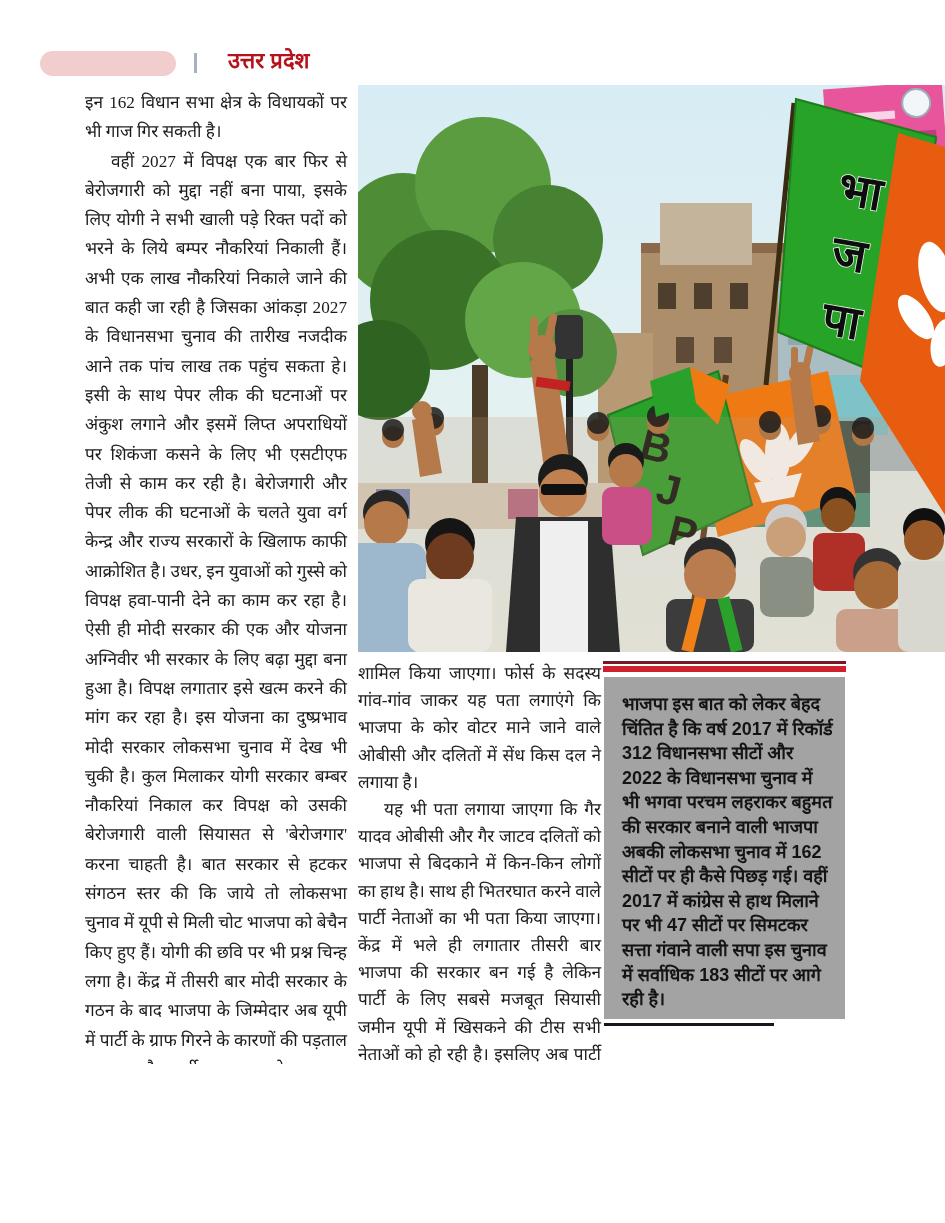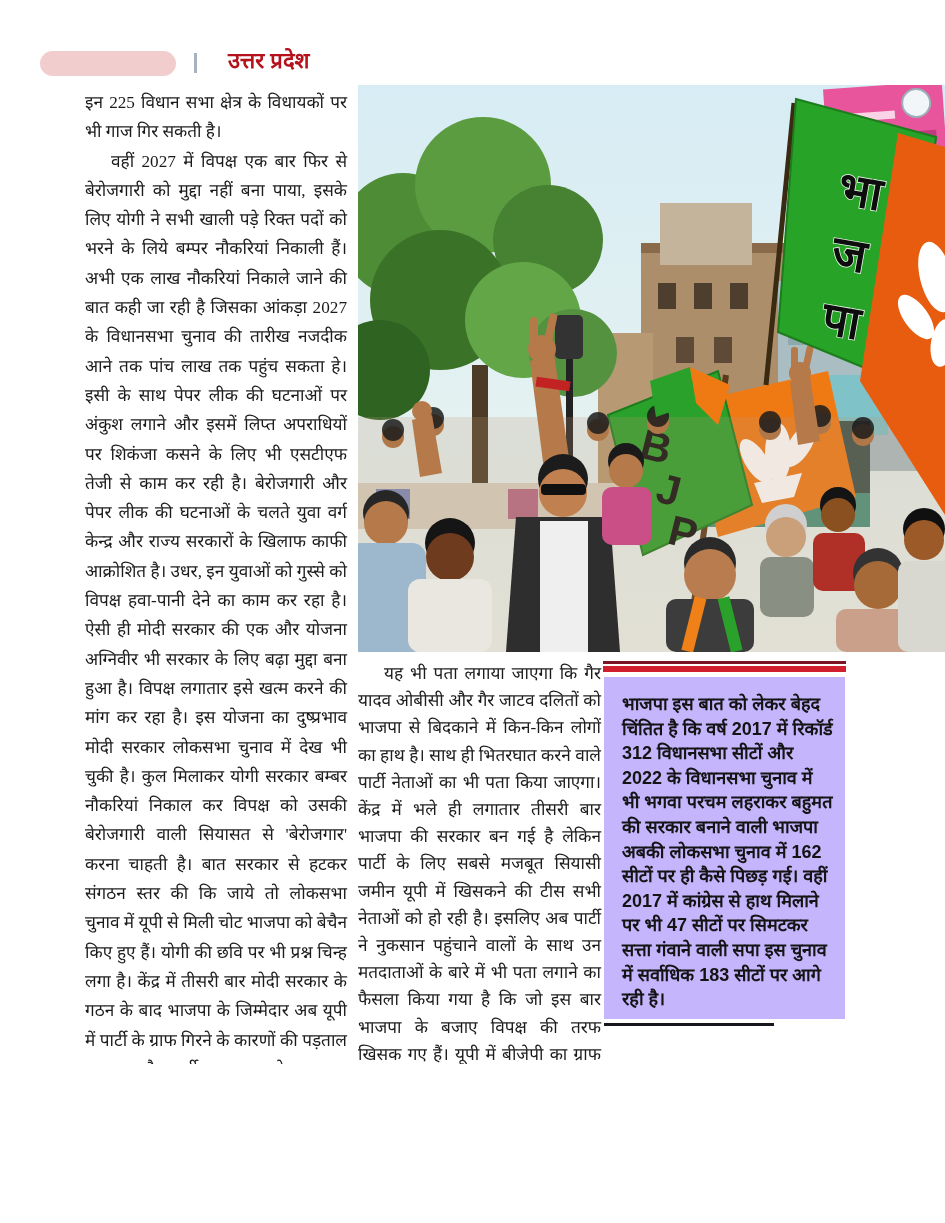--- a/index.html
+++ b/index.html
@@ -17,21 +17,21 @@
   
   .col p { margin:0; text-align:justify; }
   .col-left  { position:absolute; left:85px;  top:88px;  width:262px; font-size:17.2px; line-height:29.3px; }
   .col-mid   { position:absolute; left:358px; top:660px; width:243px; font-size:17.2px; line-height:27.2px; }
   .col-right { position:absolute; left:604px; top:1036px; width:238px; font-size:17.2px; line-height:27.5px; }
   .indent { text-indent:26px; }
   
   .rule-maroon { position:absolute; left:603px; top:661px; width:243px; height:3px; background:#7c1624; }
   .rule-red    { position:absolute; left:603px; top:666px; width:243px; height:6px; background:#d0202e; }
   .hbox { position:absolute; left:604px; top:677px; width:241px; height:342px;
-    background:#c4b5fd; box-sizing:border-box; padding:15px 12px 0 18px;
+    background:#a3a3a3; box-sizing:border-box; padding:15px 12px 0 18px;
     font-family:"Liberation Sans","DejaVu Sans",sans-serif;
     font-weight:700; font-size:18px; line-height:24.6px; color:#141414; }
   .hbox p { margin:0; text-align:left; }
   .rule-dark { position:absolute; left:604px; top:1023px; width:170px; height:3px; background:#16161e; }
   
   .photo { position:absolute; left:358px; top:85px; width:587px; height:567px; margin:0; }
   .photo svg { display:block; width:100%; height:100%; }
   
   .foot-rule { position:absolute; left:38px; top:1133px; width:870px; height:2px; background:#2a2a2a; }
   .foot-pgnum { position:absolute; left:116px; top:1138px;
@@ -46,21 +46,21 @@
 </head>
 <body>
 
 <div class="page">
 
   <div class="hdr-pill"></div>
   <div class="hdr-sep"></div>
   <h1 class="hdr-title">उत्तर प्रदेश</h1>
 
   <div class="col col-left">
-    <p>इन 225 विधान सभा क्षेत्र के विधायकों पर भी गाज गिर सकती है।</p>
+    <p>इन 162 विधान सभा क्षेत्र के विधायकों पर भी गाज गिर सकती है।</p>
     <p class="indent">वहीं 2027 में विपक्ष एक बार फिर से बेरोजगारी को मुद्दा नहीं बना पाया, इसके लिए योगी ने सभी खाली पड़े रिक्त पदों को भरने के लिये बम्पर नौकरियां निकाली हैं। अभी एक लाख नौकरियां निकाले जाने की बात कही जा रही है जिसका आंकड़ा 2027 के विधानसभा चुनाव की तारीख नजदीक आने तक पांच लाख तक पहुंच सकता हे। इसी के साथ पेपर लीक की घटनाओं पर अंकुश लगाने और इसमें लिप्त अपराधियों पर शिकंजा कसने के लिए भी एसटीएफ तेजी से काम कर रही है। बेरोजगारी और पेपर लीक की घटनाओं के चलते युवा वर्ग केन्द्र और राज्य सरकारों के खिलाफ काफी आक्रोशित है। उधर, इन युवाओं को गुस्से को विपक्ष हवा-पानी देने का काम कर रहा है। ऐसी ही मोदी सरकार की एक और योजना अग्निवीर भी सरकार के लिए बढ़ा मुद्दा बना हुआ है। विपक्ष लगातार इसे खत्म करने की मांग कर रहा है। इस योजना का दुष्प्रभाव मोदी सरकार लोकसभा चुनाव में देख भी चुकी है। कुल मिलाकर योगी सरकार बम्बर नौकरियां निकाल कर विपक्ष को उसकी बेरोजगारी वाली सियासत से 'बेरोजगार' करना चाहती है। बात सरकार से हटकर संगठन स्तर की कि जाये तो लोकसभा चुनाव में यूपी से मिली चोट भाजपा को बेचैन किए हुए हैं। योगी की छवि पर भी प्रश्न चिन्ह लगा है। केंद्र में तीसरी बार मोदी सरकार के गठन के बाद भाजपा के जिम्मेदार अब यूपी में पार्टी के ग्राफ गिरने के कारणों की पड़ताल पर लगा है। पार्टी स्तर पर प्रदेश अध्यक्ष भूपेंद्र चौधरी और महामंत्री संगठन धर्मपाल ने वोट में आई गिरावट को लेकर चर्चा की। तय किया गया है कि भाजपा के पक्ष में कम मतदान की जांच होगी। दरअसल, यूपी के चुनाव परिणाम से भाजपा के स्थानीय से लेकर शीर्ष नेतृत्व में हड़कंप मचा हुआ है। पिछले चुनाव की तुलना में इस बार करीब नौ फीसदी कम वोट मिले हैं। अब इन्हीं वोट का पता लगाने को लेकर माथापच्ची शुरू हो गई है कि आखिर यह वोट भाजपा से छिटककर कहां गया। इसका पता करने के लिए टास्क फोर्स का गठन किया गया है। इसमें संगठन के पदाधिकारियों के अलावा स्थानीय जनप्रतिनिधियों को</p>
   </div>
 
   <figure class="photo">
     <svg viewBox="0 0 587 567" preserveAspectRatio="none">
       <defs>
         <linearGradient id="sky" x1="0" y1="0" x2="0" y2="1">
           <stop offset="0" stop-color="#d7ecf4"></stop>
             <stop offset="1" stop-color="#edf5ef"></stop>
         </linearGradient>
@@ -231,20 +231,21 @@
         <g fill="#ffffff">
           <ellipse cx="578" cy="192" rx="16" ry="36" transform="rotate(-14 578 192)"></ellipse>
           <ellipse cx="558" cy="232" rx="12" ry="26" transform="rotate(-36 558 232)"></ellipse>
           <ellipse cx="585" cy="258" rx="12" ry="24" transform="rotate(10 585 258)"></ellipse>
         </g>
       </g>
     </svg>
   </figure>
 
   <div class="col col-mid">
+    <p>शामिल किया जाएगा। फोर्स के सदस्य गांव-गांव जाकर यह पता लगाएंगे कि भाजपा के कोर वोटर माने जाने वाले ओबीसी और दलितों में सेंध किस दल ने लगाया है।</p>
     <p class="indent">यह भी पता लगाया जाएगा कि गैर यादव ओबीसी और गैर जाटव दलितों को भाजपा से बिदकाने में किन-किन लोगों का हाथ है। साथ ही भितरघात करने वाले पार्टी नेताओं का भी पता किया जाएगा। केंद्र में भले ही लगातार तीसरी बार भाजपा की सरकार बन गई है लेकिन पार्टी के लिए सबसे मजबूत सियासी जमीन यूपी में खिसकने की टीस सभी नेताओं को हो रही है। इसलिए अब पार्टी ने नुकसान पहुंचाने वालों के साथ उन मतदाताओं के बारे में भी पता लगाने का फैसला किया गया है कि जो इस बार भाजपा के बजाए विपक्ष की तरफ खिसक गए हैं। यूपी में बीजेपी का ग्राफ गिरने की पूरी समीक्षा के बाद यूपी बीजेपी में संगठन स्तर पर भी कई बदलाव हो सकते हैं। यूपी बीजेपी को नया प्रदेश अध्यक्ष मिल</p>
   </div>
 
   <div class="rule-maroon"></div>
   <div class="rule-red"></div>
   <aside class="hbox">
     <p>भाजपा इस बात को लेकर बेहद चिंतित है कि वर्ष 2017 में रिकॉर्ड 312 विधानसभा सीटों और 2022 के विधानसभा चुनाव में भी भगवा परचम लहराकर बहुमत की सरकार बनाने वाली भाजपा अबकी लोकसभा चुनाव में 162 सीटों पर ही कैसे पिछड़ गई। वहीं 2017 में कांग्रेस से हाथ मिलाने पर भी 47 सीटों पर सिमटकर सत्ता गंवाने वाली सपा इस चुनाव में सर्वाधिक 183 सीटों पर आगे रही है।</p>
   </aside>
   <div class="rule-dark"></div>
 

